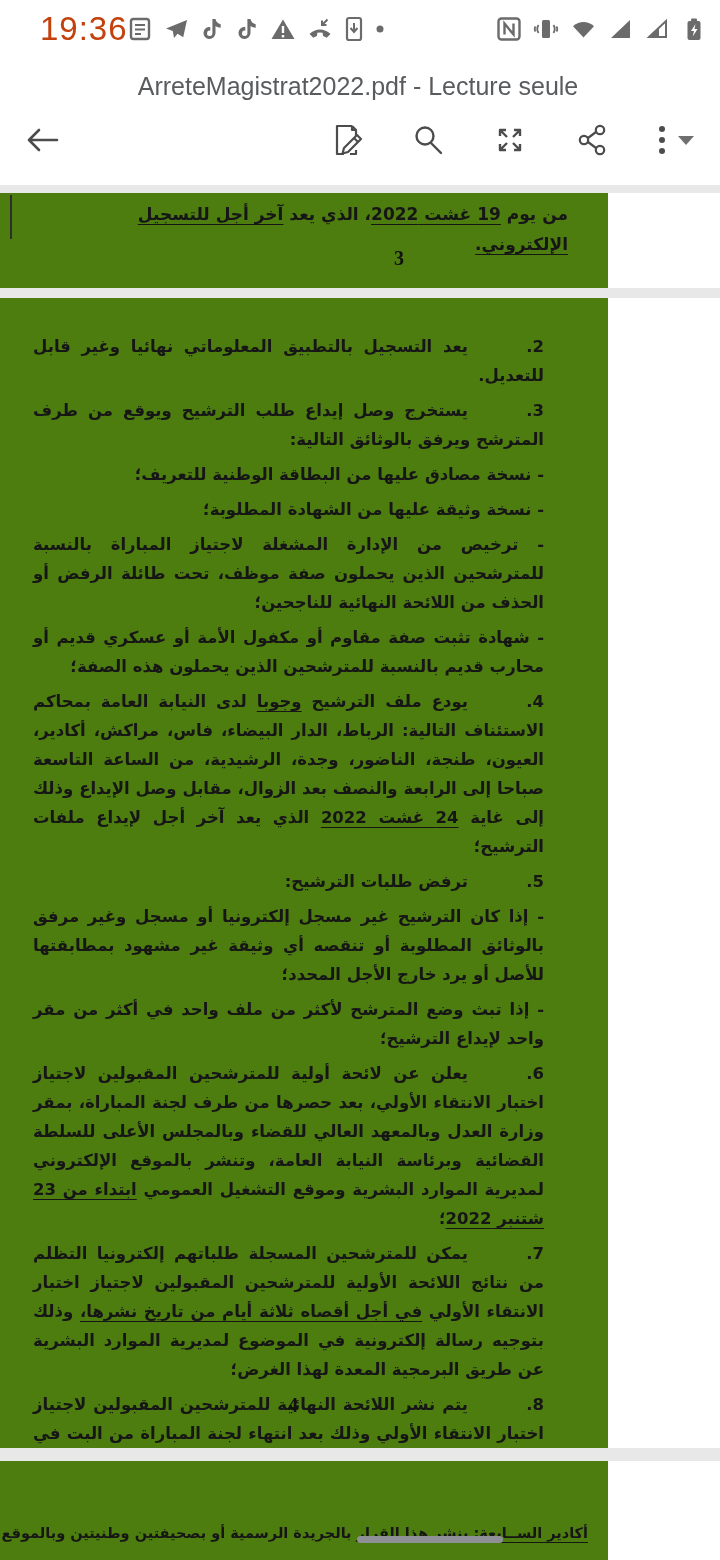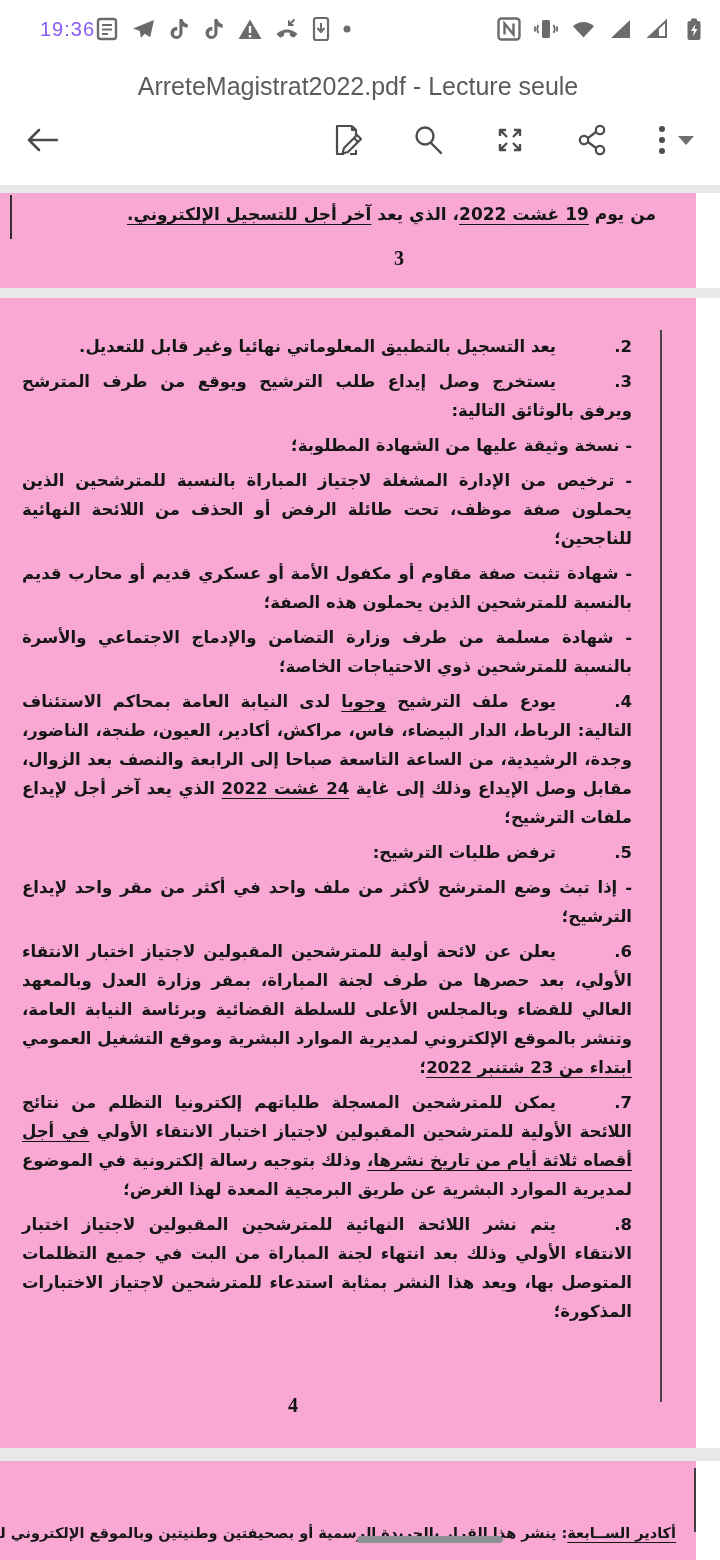--- a/index.html
+++ b/index.html
@@ -1,52 +1,52 @@
 <!DOCTYPE html>
 <html><head>
 <meta charset="utf-8">
 <style>
   html,body{margin:0;padding:0;background:#fff;}
   .phone{position:relative;width:720px;height:1560px;background:#ffffff;overflow:hidden;
          font-family:"Liberation Sans",sans-serif;}
   
   .status-bar{position:absolute;top:0;left:0;width:720px;height:58px;display:flex;
               align-items:center;padding:0 14px 0 40px;box-sizing:border-box;}
-  .sb-time{font-size:20px;color:#8b5cf6;letter-spacing:1px;}
+  .sb-time{font-size:33px;color:#c2410c;letter-spacing:1px;}
   .sb-group{display:flex;align-items:center;gap:11px;}
   .sb-spacer{flex:1;}
   .sb-ic{display:inline-flex;align-items:center;}
   
   .title-bar{position:absolute;top:72px;left:0;width:716px;text-align:center;}
   .title-bar span{font-size:25px;color:#595c5f;}
   
   .toolbar{position:absolute;top:120px;left:0;width:720px;height:66px;}
   .tb-btn{background:none;border:none;padding:0;margin:0;cursor:pointer;display:inline-flex;align-items:center;}
   .tb-back{position:absolute;left:22px;top:2px;}
   .tb-right{position:absolute;right:24px;top:2px;display:flex;align-items:center;gap:46px;}
   .more-group{display:flex;align-items:center;gap:8px;}
   
   .band{position:absolute;left:0;width:720px;background:#e8e8e8;}
   .band1{top:185px;height:8px;}
   .band2{top:288px;height:10px;}
   .band3{top:1448px;height:13px;}
-  .page{position:absolute;left:0;width:696px;background:#f9a8d4;overflow:hidden;}
+  .page{position:absolute;left:0;width:608px;background:#4d7c0f;overflow:hidden;}
   .page3{top:193px;height:95px;}
   .page4{top:298px;height:1150px;}
   .page5{top:1461px;height:99px;}
   .doc-line,.doc-item{direction:rtl;color:#161616;font-family:"DejaVu Sans",sans-serif;font-weight:700;}
   .p3-tick{position:absolute;left:10px;top:2px;width:2px;height:44px;background:#2e2e2e;}
   .p3-text{margin:6px 40px 0 120px;font-size:17px;line-height:30px;text-align:right;}
   .pnum{position:absolute;font-family:"Liberation Serif",serif;font-weight:600;font-size:20px;color:#111;}
   .pnum3{left:394px;top:54px;}
   .pnum4{left:288px;top:1096px;}
   .border4{position:absolute;left:660px;top:32px;width:2px;height:1072px;background:#454545;}
   .border5{position:absolute;left:694px;top:7px;width:2px;height:64px;background:#3f3f3f;}
   .items{margin:34px 64px 0 20px;}
-  .doc-item{font-size:16.5px;line-height:29px;text-align:justify;margin:0 0 6px 2px;}
+  .doc-item{font-size:16.5px;line-height:29px;text-align:justify;margin:0 0 6px 13px;}
   .num{display:inline-block;min-width:76px;}
   .u{text-decoration:underline;text-underline-offset:4px;}
   .footer-line{position:absolute;top:44px;right:20px;left:10px;font-size:14.5px;line-height:26px;
                text-align:right;white-space:nowrap;}
   
   .gesture-bar{position:absolute;left:357px;top:1536px;width:146px;height:7px;border-radius:4px;background:#8f9095;}
   svg{display:block;}
 </style>
 </head>
 <body>
@@ -223,26 +223,27 @@
     <p id="p3-line" class="doc-line p3-text"><span>من يوم </span><span class="u">19 غشت 2022</span><span>، الذي يعد </span><span class="u">آخر أجل للتسجيل الإلكتروني.</span></p>
     <span class="pnum pnum3">3</span>
   </div>
 
   <div class="band band2"></div>
 
   <div class="page page4">
     <div id="items" class="items">
         <p class="doc-item"><span class="num">2.</span><span>يعد التسجيل بالتطبيق المعلوماتي نهائيا وغير قابل للتعديل.</span></p>
         <p class="doc-item"><span class="num">3.</span><span>يستخرج وصل إيداع طلب الترشيح ويوقع من طرف المترشح ويرفق بالوثائق التالية:</span></p>
+        <p class="doc-item"><span>- نسخة مصادق عليها من البطاقة الوطنية للتعريف؛</span></p>
         <p class="doc-item"><span>- نسخة وثيقة عليها من الشهادة المطلوبة؛</span></p>
         <p class="doc-item"><span>- ترخيص من الإدارة المشغلة لاجتياز المباراة بالنسبة للمترشحين الذين يحملون صفة موظف، تحت طائلة الرفض أو الحذف من اللائحة النهائية للناجحين؛</span></p>
         <p class="doc-item"><span>- شهادة تثبت صفة مقاوم أو مكفول الأمة أو عسكري قديم أو محارب قديم بالنسبة للمترشحين الذين يحملون هذه الصفة؛</span></p>
-        <p class="doc-item"><span>- شهادة مسلمة من طرف وزارة التضامن والإدماج الاجتماعي والأسرة بالنسبة للمترشحين ذوي الاحتياجات الخاصة؛</span></p>
         <p class="doc-item"><span class="num">4.</span><span>يودع ملف الترشيح </span><span class="u">وجوبا</span><span> لدى النيابة العامة بمحاكم الاستئناف التالية: الرباط، الدار البيضاء، فاس، مراكش، أكادير، العيون، طنجة، الناضور، وجدة، الرشيدية، من الساعة التاسعة صباحا إلى الرابعة والنصف بعد الزوال، مقابل وصل الإيداع وذلك إلى غاية </span><span class="u">24 غشت 2022</span><span> الذي يعد آخر أجل لإيداع ملفات الترشيح؛</span></p>
         <p class="doc-item"><span class="num">5.</span><span>ترفض طلبات الترشيح:</span></p>
+        <p class="doc-item"><span>- إذا كان الترشيح غير مسجل إلكترونيا أو مسجل وغير مرفق بالوثائق المطلوبة أو تنقصه أي وثيقة غير مشهود بمطابقتها للأصل أو يرد خارج الأجل المحدد؛</span></p>
         <p class="doc-item"><span>- إذا تبث وضع المترشح لأكثر من ملف واحد في أكثر من مقر واحد لإيداع الترشيح؛</span></p>
         <p class="doc-item"><span class="num">6.</span><span>يعلن عن لائحة أولية للمترشحين المقبولين لاجتياز اختبار الانتقاء الأولي، بعد حصرها من طرف لجنة المباراة، بمقر وزارة العدل وبالمعهد العالي للقضاء وبالمجلس الأعلى للسلطة القضائية وبرئاسة النيابة العامة، وتنشر بالموقع الإلكتروني لمديرية الموارد البشرية وموقع التشغيل العمومي </span><span class="u">ابتداء من 23 شتنبر 2022</span><span>؛</span></p>
         <p class="doc-item"><span class="num">7.</span><span>يمكن للمترشحين المسجلة طلباتهم إلكترونيا التظلم من نتائج اللائحة الأولية للمترشحين المقبولين لاجتياز اختبار الانتقاء الأولي </span><span class="u">في أجل أقصاه ثلاثة أيام من تاريخ نشرها،</span><span> وذلك بتوجيه رسالة إلكترونية في الموضوع لمديرية الموارد البشرية عن طريق البرمجية المعدة لهذا الغرض؛</span></p>
         <p class="doc-item"><span class="num">8.</span><span>يتم نشر اللائحة النهائية للمترشحين المقبولين لاجتياز اختبار الانتقاء الأولي وذلك بعد انتهاء لجنة المباراة من البت في جميع التظلمات المتوصل بها، ويعد هذا النشر بمثابة استدعاء للمترشحين لاجتياز الاختبارات المذكورة؛</span></p>
       </div>
     <span class="border4"></span>
     <span class="pnum pnum4">4</span>
   </div>
 
   <div class="band band3"></div>

